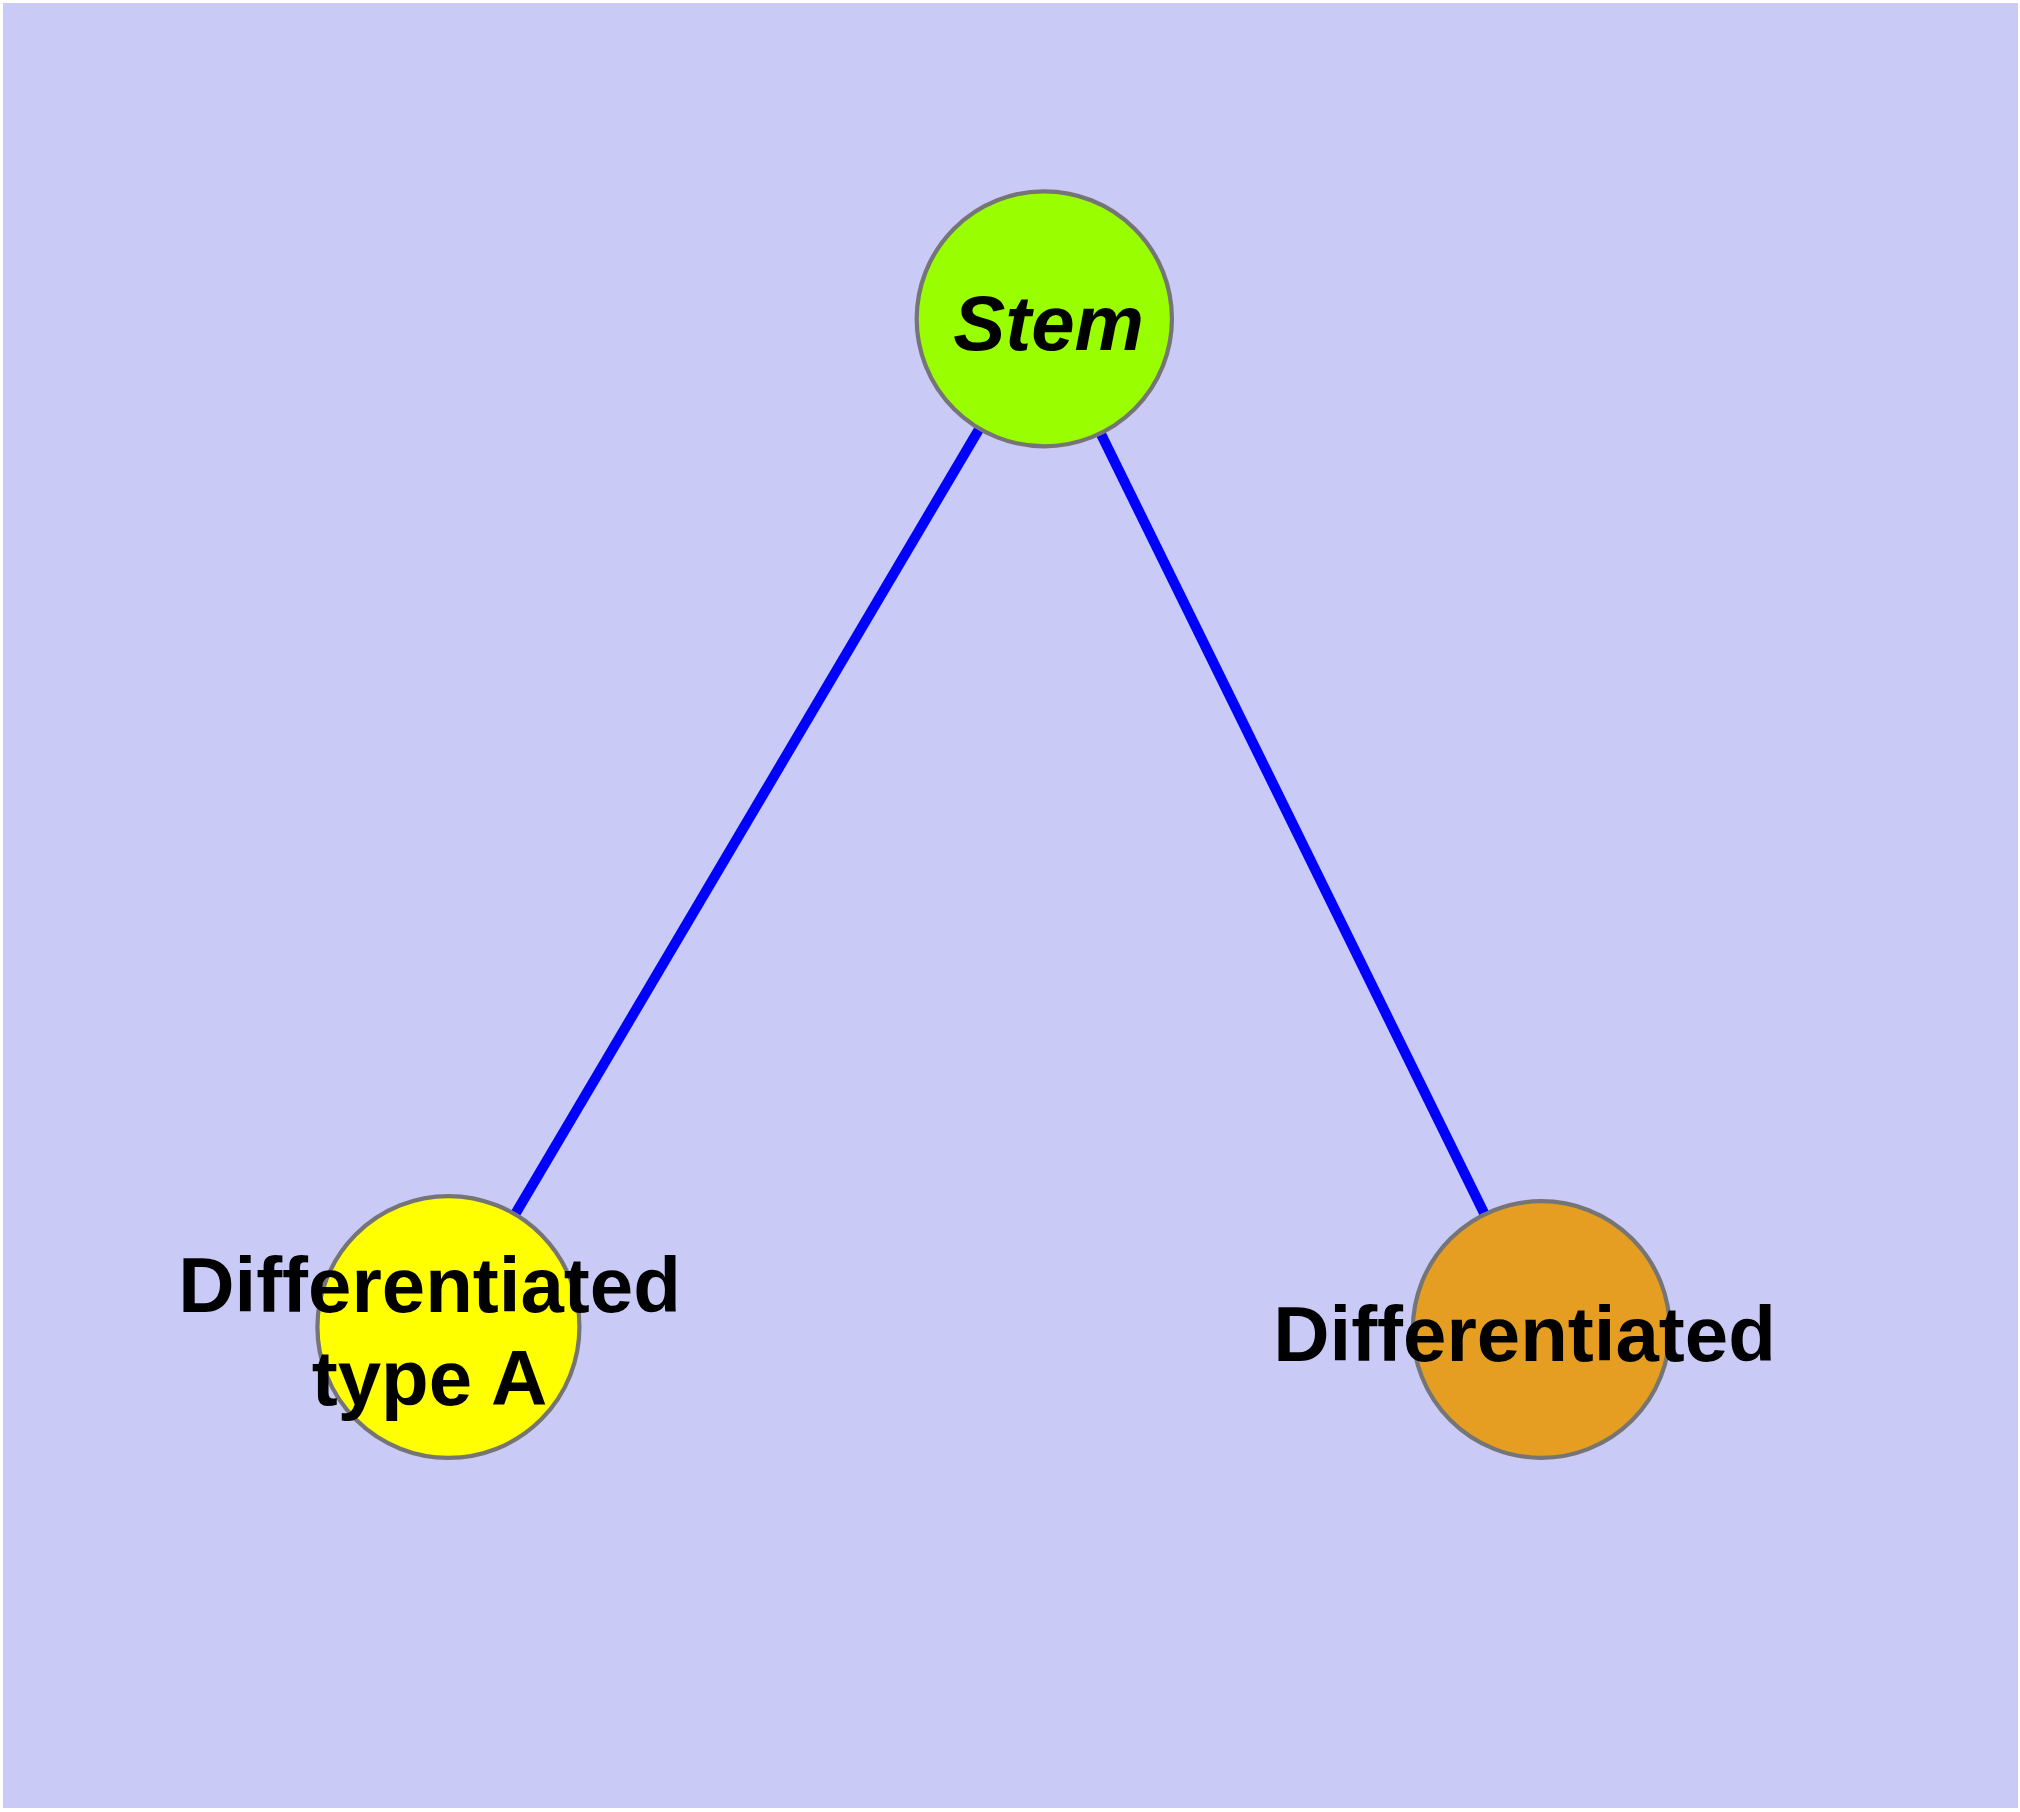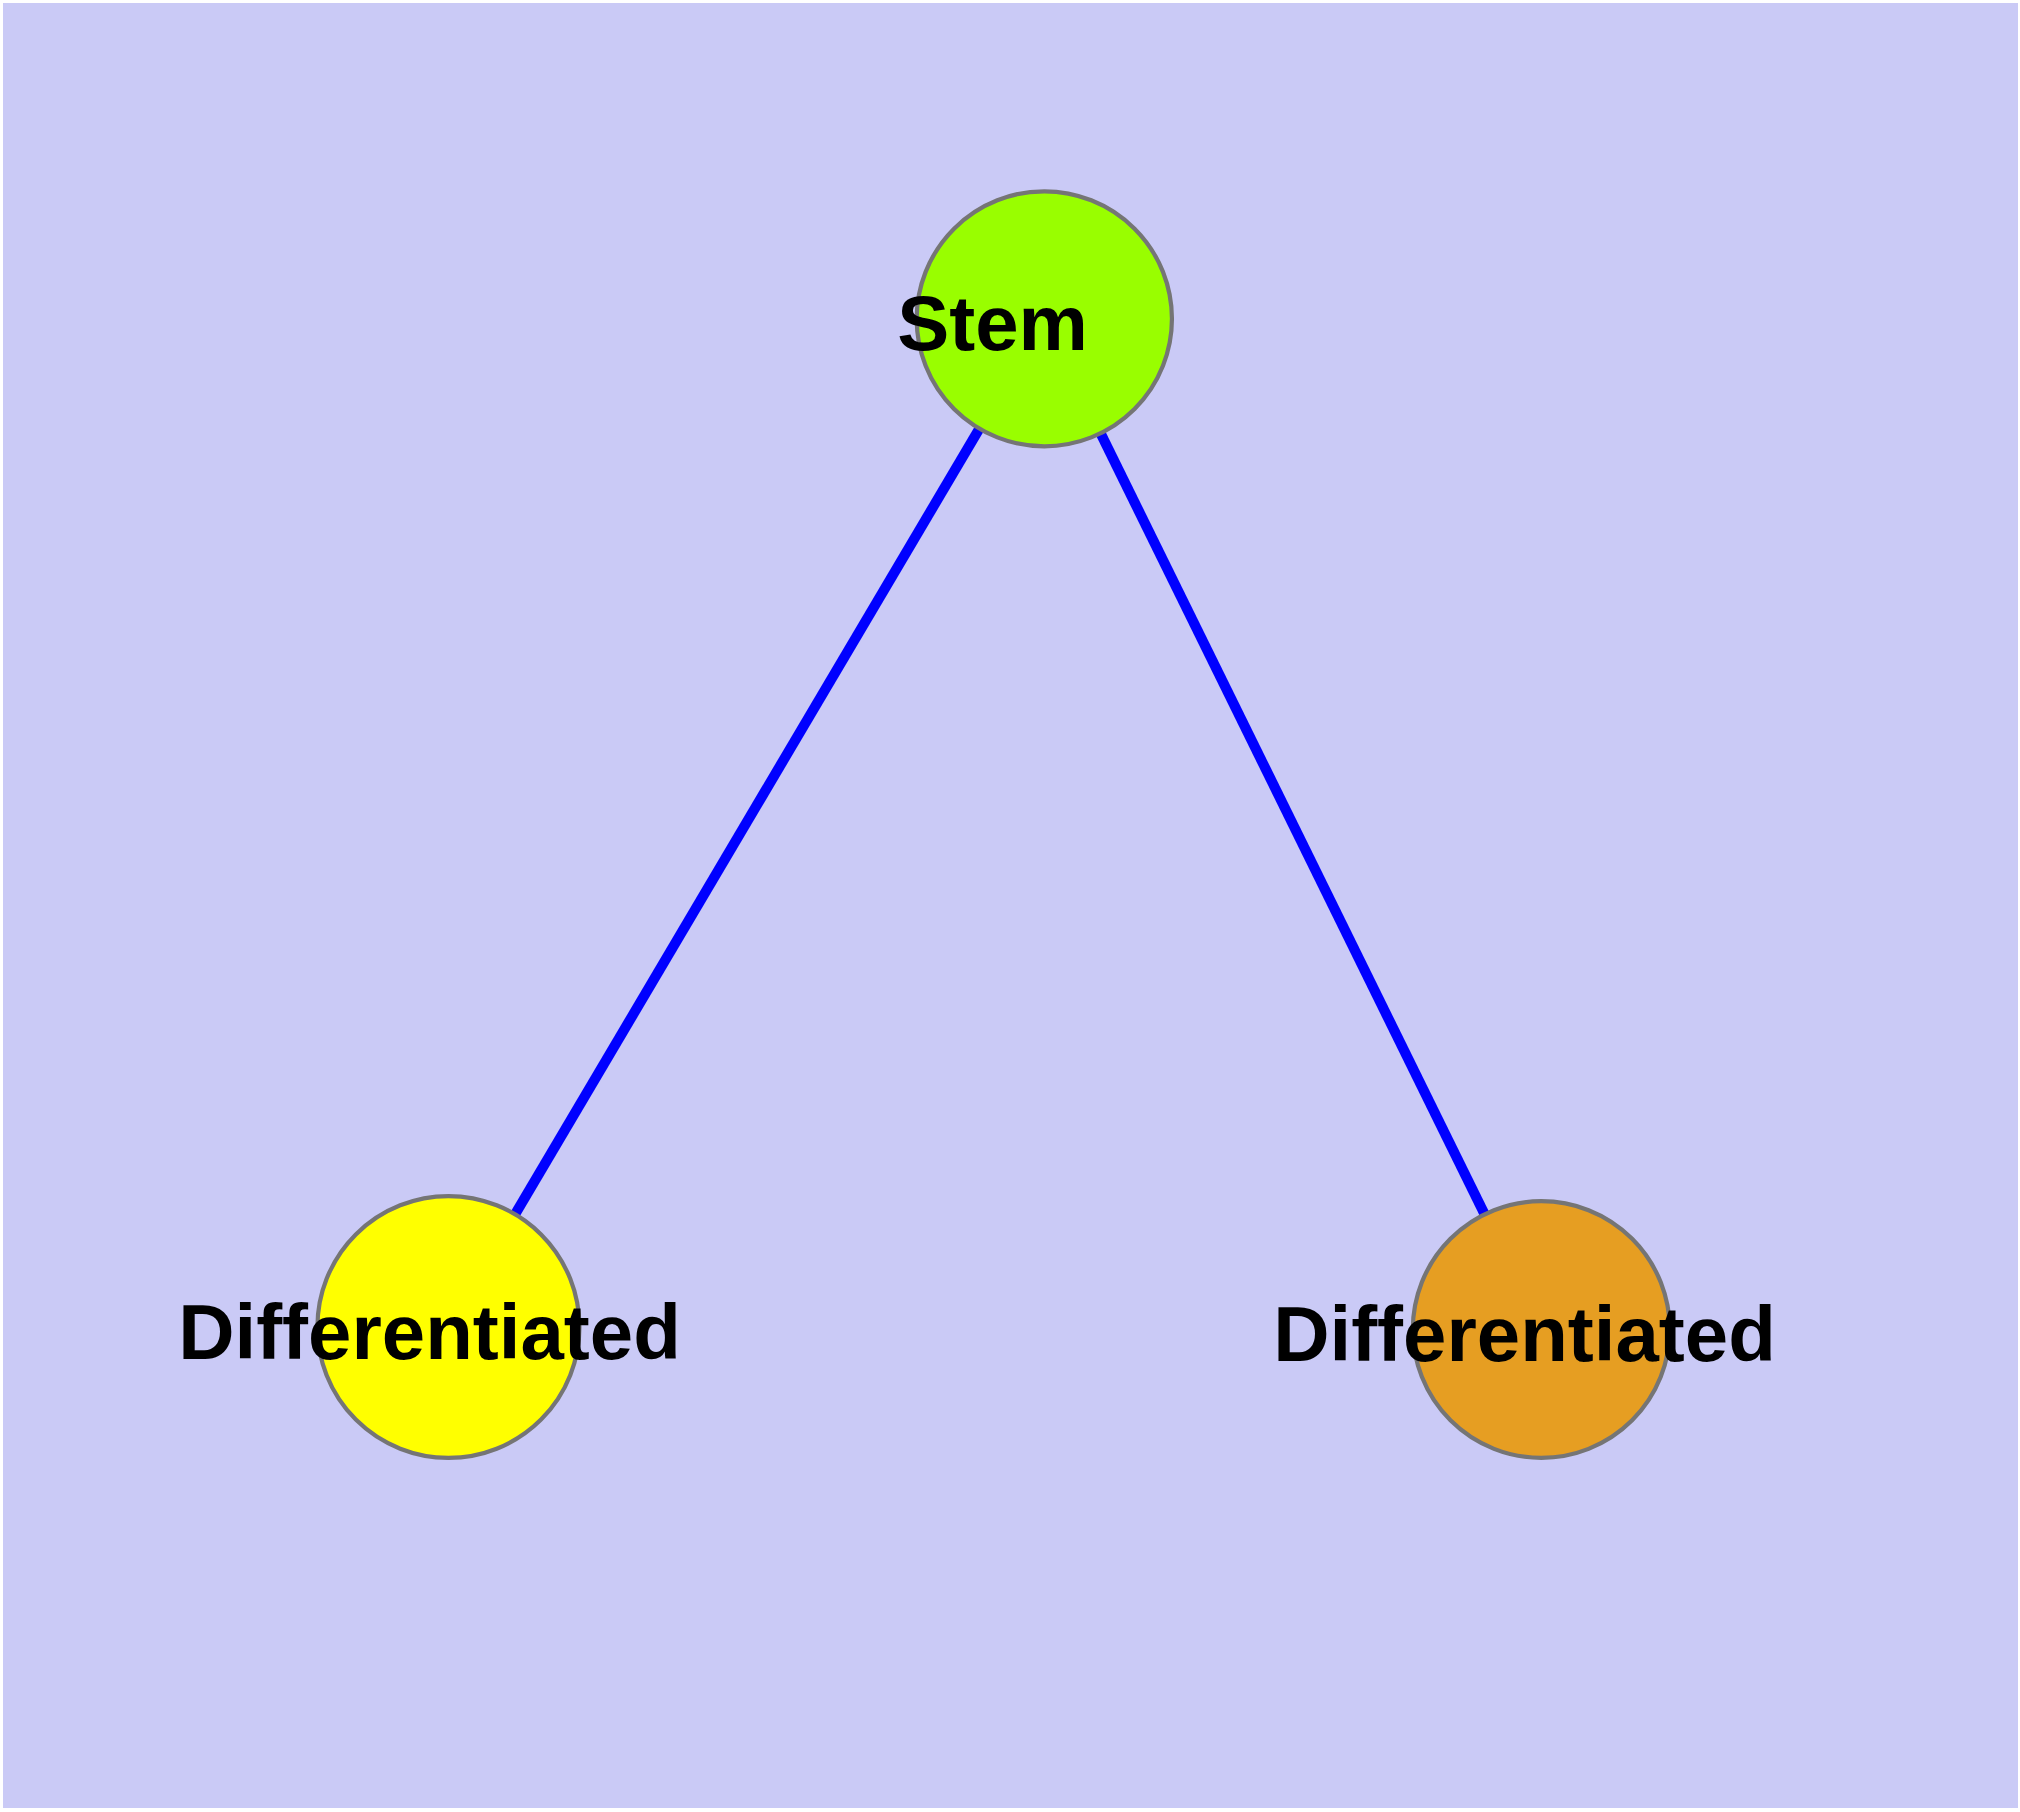--- a/index.html
+++ b/index.html
@@ -38,21 +38,21 @@
     position: absolute;
     transform: translate(-50%, -50%);
     color: #000000;
     font-weight: 700;
     font-size: 78px;
     line-height: 93px;
     text-align: center;
     white-space: nowrap;
     letter-spacing: 0;
   }
-  .label-stem   { left: 990px; top: 320px; }
+  .label-stem   { left: 1046px; top: 320px; font-style: italic; }
   .label-type-a { left: 427px;  top: 1329px; }
   .label-type-b { left: 1522px; top: 1331px; }
 </style>
 </head>
 <body>
 
 <div class="canvas">
 
   <svg class="graph-svg" viewBox="0 0 2384 2138" preserveAspectRatio="none">
 
@@ -64,20 +64,21 @@
 
     <circle class="node" cx="527" cy="1568" r="155" stroke="#757575" fill="#ffff00"></circle>
 
     <circle class="node" cx="1820" cy="1571" r="152" stroke="#757575" fill="#e69e22"></circle>
   </svg>
 
   <div class="label label-stem">Stem</div>
 
   <div class="label label-type-a">
     <div>Differentiated</div>
+    <div>type A</div>
   </div>
 
   <div class="label label-type-b">
     <div>Differentiated</div>
   </div>
 
 </div>
 
 
 </body></html>

